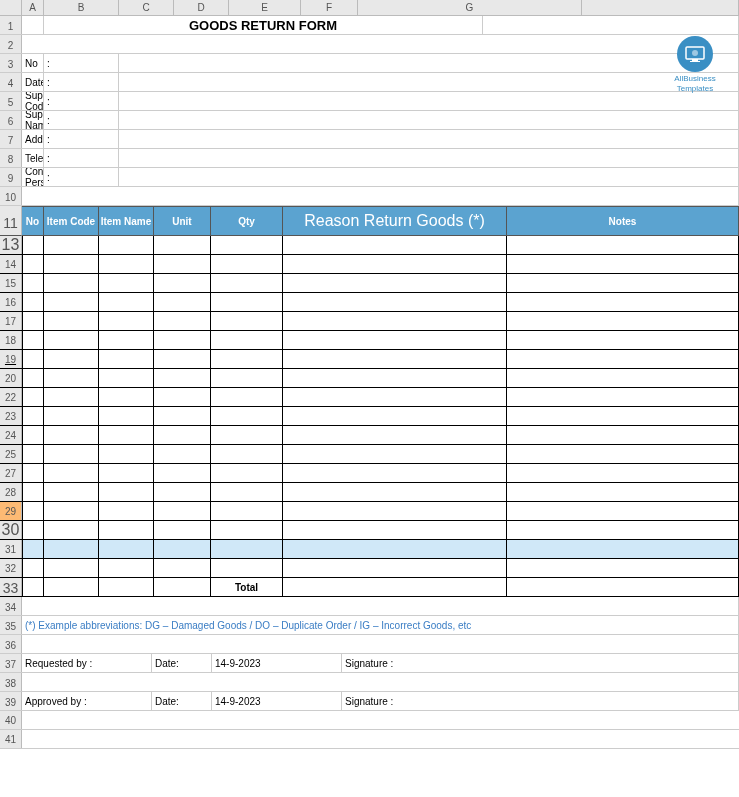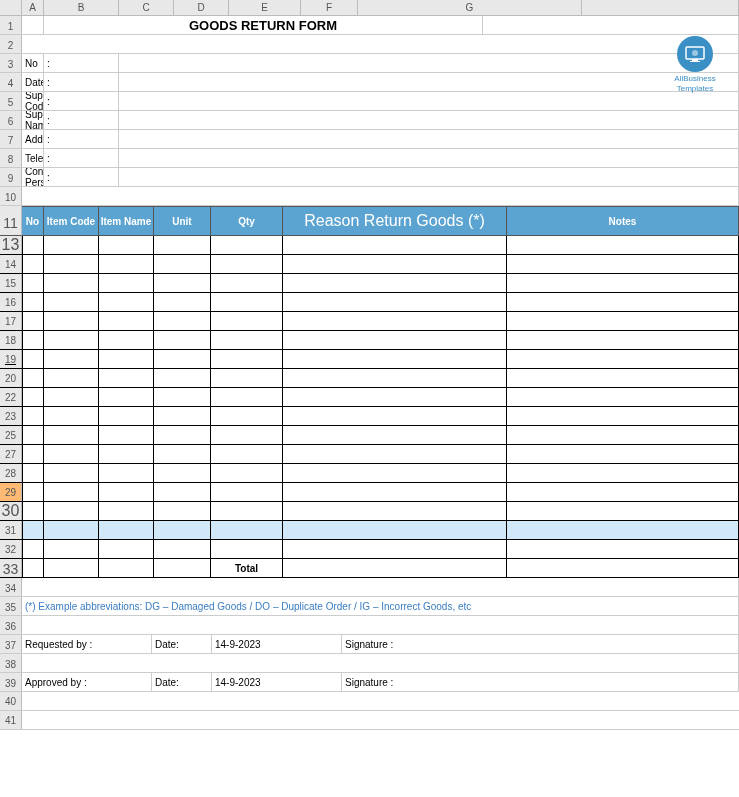--- a/index.html
+++ b/index.html
@@ -315,20 +315,30 @@
     <div style="width:22px; min-width:22px; border-right:1px solid #bbb; text-align:center; font-size:10px; color:#555; height:18px; display:flex; align-items:center; justify-content:center; background:#e8e8e8;">23</div>
     <div style="width:22px; min-width:22px; border-right:1px solid #000; border-left:1px solid #000; height:18px;"></div>
     <div style="width:55px; min-width:55px; border-right:1px solid #000; height:18px;"></div>
     <div style="width:55px; min-width:55px; border-right:1px solid #000; height:18px;"></div>
     <div style="width:57px; min-width:57px; border-right:1px solid #000; height:18px;"></div>
     <div style="width:72px; min-width:72px; border-right:1px solid #000; height:18px;"></div>
     <div style="width:224px; min-width:224px; border-right:1px solid #000; height:18px;"></div>
     <div style="flex:1; border-right:1px solid #000; height:18px;"></div>
   </div>
       <div style="display: flex; min-height: 18px; border-bottom: 1px solid rgb(0, 0, 0);">
+    <div style="width:22px; min-width:22px; border-right:1px solid #bbb; text-align:center; font-size:10px; color:#555; height:18px; display:flex; align-items:center; justify-content:center; background:#e8e8e8;">24</div>
+    <div style="width:22px; min-width:22px; border-right:1px solid #000; border-left:1px solid #000; height:18px;"></div>
+    <div style="width:55px; min-width:55px; border-right:1px solid #000; height:18px;"></div>
+    <div style="width:55px; min-width:55px; border-right:1px solid #000; height:18px;"></div>
+    <div style="width:57px; min-width:57px; border-right:1px solid #000; height:18px;"></div>
+    <div style="width:72px; min-width:72px; border-right:1px solid #000; height:18px;"></div>
+    <div style="width:224px; min-width:224px; border-right:1px solid #000; height:18px;"></div>
+    <div style="flex:1; border-right:1px solid #000; height:18px;"></div>
+  </div>
+      <div style="display: flex; min-height: 18px; border-bottom: 1px solid rgb(0, 0, 0);">
     <div style="width:22px; min-width:22px; border-right:1px solid #bbb; text-align:center; font-size:10px; color:#555; height:18px; display:flex; align-items:center; justify-content:center; background:#e8e8e8;">25</div>
     <div style="width:22px; min-width:22px; border-right:1px solid #000; border-left:1px solid #000; height:18px;"></div>
     <div style="width:55px; min-width:55px; border-right:1px solid #000; height:18px;"></div>
     <div style="width:55px; min-width:55px; border-right:1px solid #000; height:18px;"></div>
     <div style="width:57px; min-width:57px; border-right:1px solid #000; height:18px;"></div>
     <div style="width:72px; min-width:72px; border-right:1px solid #000; height:18px;"></div>
     <div style="width:224px; min-width:224px; border-right:1px solid #000; height:18px;"></div>
     <div style="flex:1; border-right:1px solid #000; height:18px;"></div>
   </div>
       <div style="display: flex; min-height: 18px; border-bottom: 1px solid rgb(0, 0, 0);">

